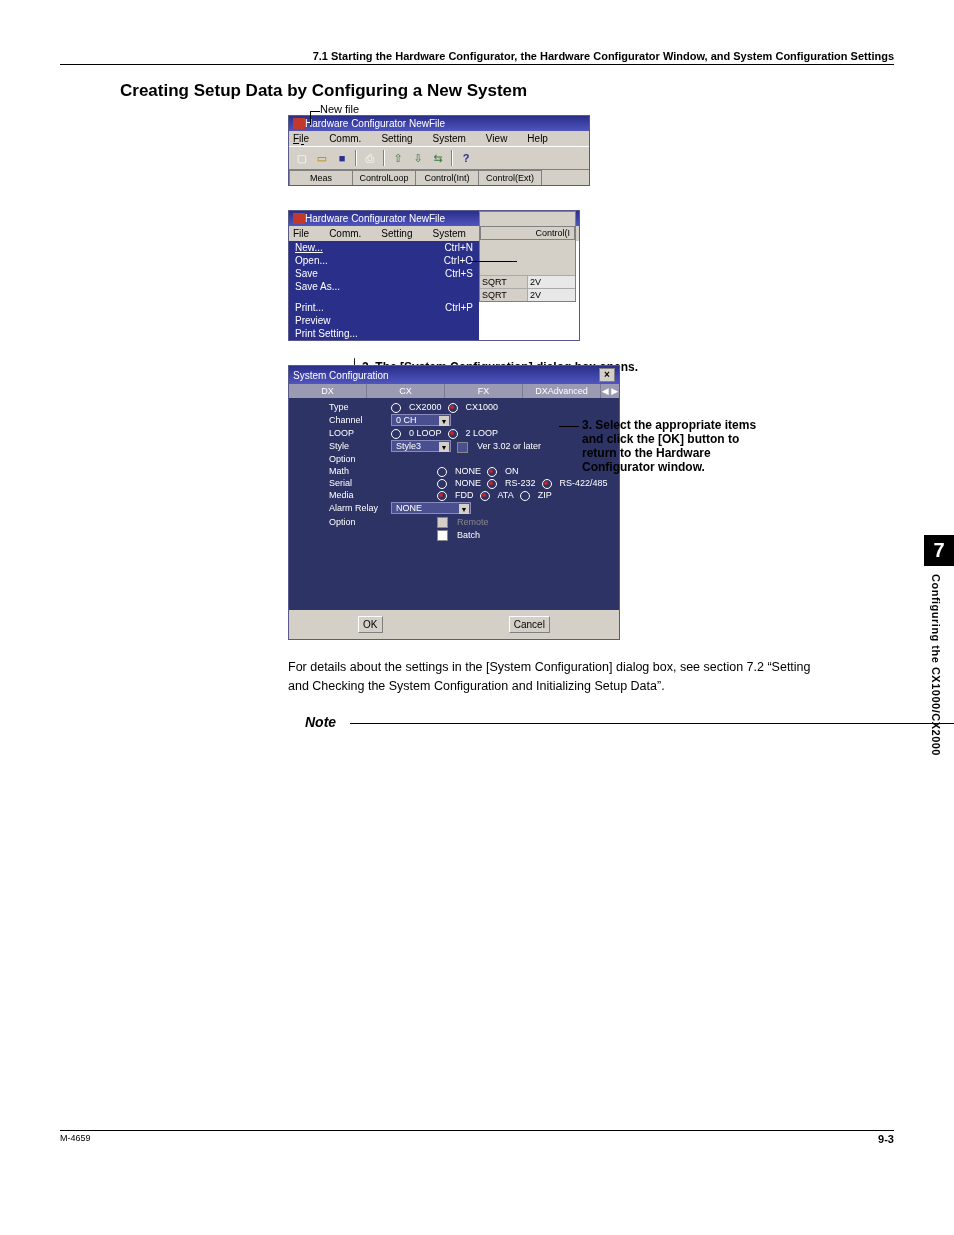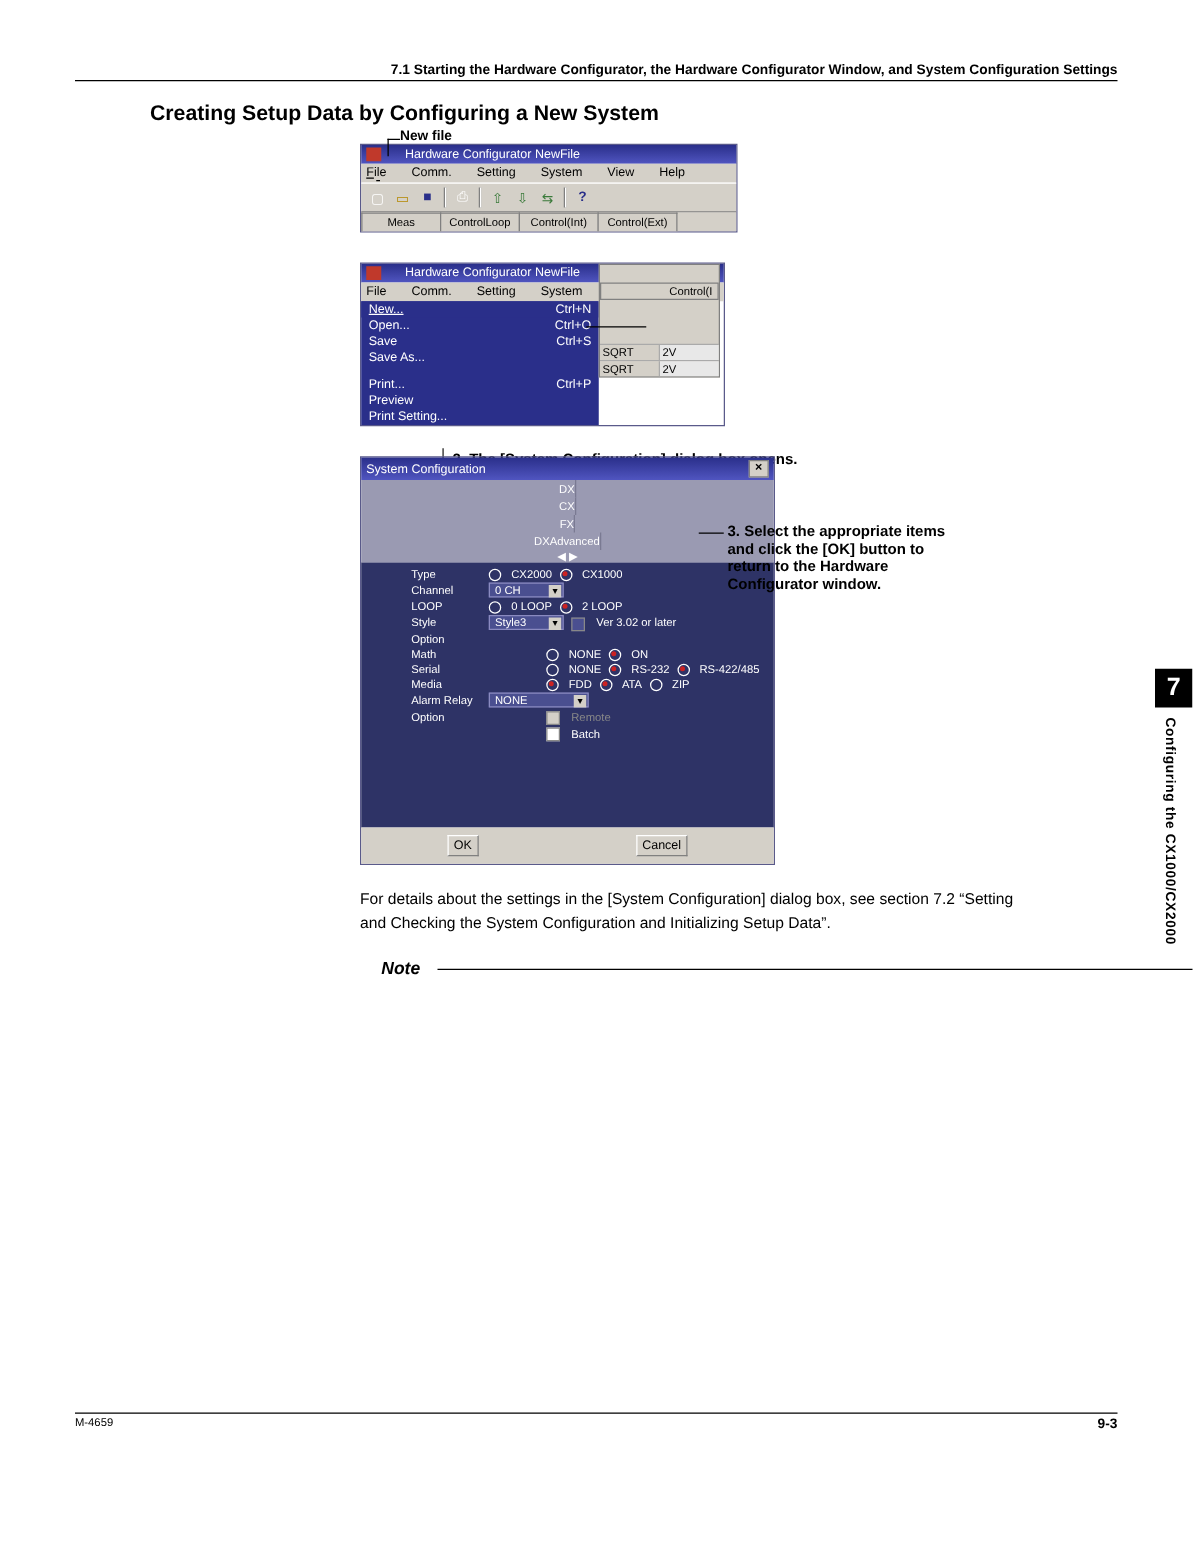--- a/index.html
+++ b/index.html
@@ -24,21 +24,21 @@
     margin-bottom: 16px;
   }
   .heading {
     font-size: 17px;
     font-weight: bold;
     margin-bottom: 2px;
     margin-left: 60px;
   }
   .newfile-label {
     font-size: 11px;
-    font-weight: bold;
+    font-weight: normal;
     margin-left: 260px;
     position: relative;
   }
   .newfile-label .tick {
     position:absolute;
     left:-10px;
     top:8px;
     width:1px;
     height:14px;
     background:#000;
@@ -60,21 +60,21 @@
     color: #fff;
     margin-bottom: 24px;
   }
   .win1 { width: 300px; margin-left: 228px; }
   .win2 { width: 290px; margin-left: 228px; }
   .titlebar {
     background: linear-gradient(#2a2f8a,#5055c0);
     padding: 2px 4px;
     display: flex;
     align-items: center;
-    gap: 19px;
+    gap: 0;
   }
   .titlebar .ticon {
     width: 12px; height: 11px;
     background: #c0392b;
     display: inline-block;
   }
   .menubar {
     background: #d4d0c8;
     color: #000;
     padding: 2px 4px;
@@ -180,21 +180,20 @@
     background:#d4d0c8;color:#000;width:14px;height:12px;
     text-align:center;line-height:11px;font-weight:bold;
     border:1px solid #808080;
   }
   .dlg .tabrow {
     background:#9a9ab2;
     display:flex;
     color:#fff;
     font-size:9px;
     align-items:center;
-    flex-direction:column;
   }
   .dlg .tabrow .dt {
     flex:1;text-align:center;padding:2px 0;
     border-right:1px solid #7a7a92;
   }
   .dlg .tabrow .dt.cur { color:#fff; }
   .dlg .tabrow .nav {
     width:18px;text-align:center;
   }
   .dlg .body {

